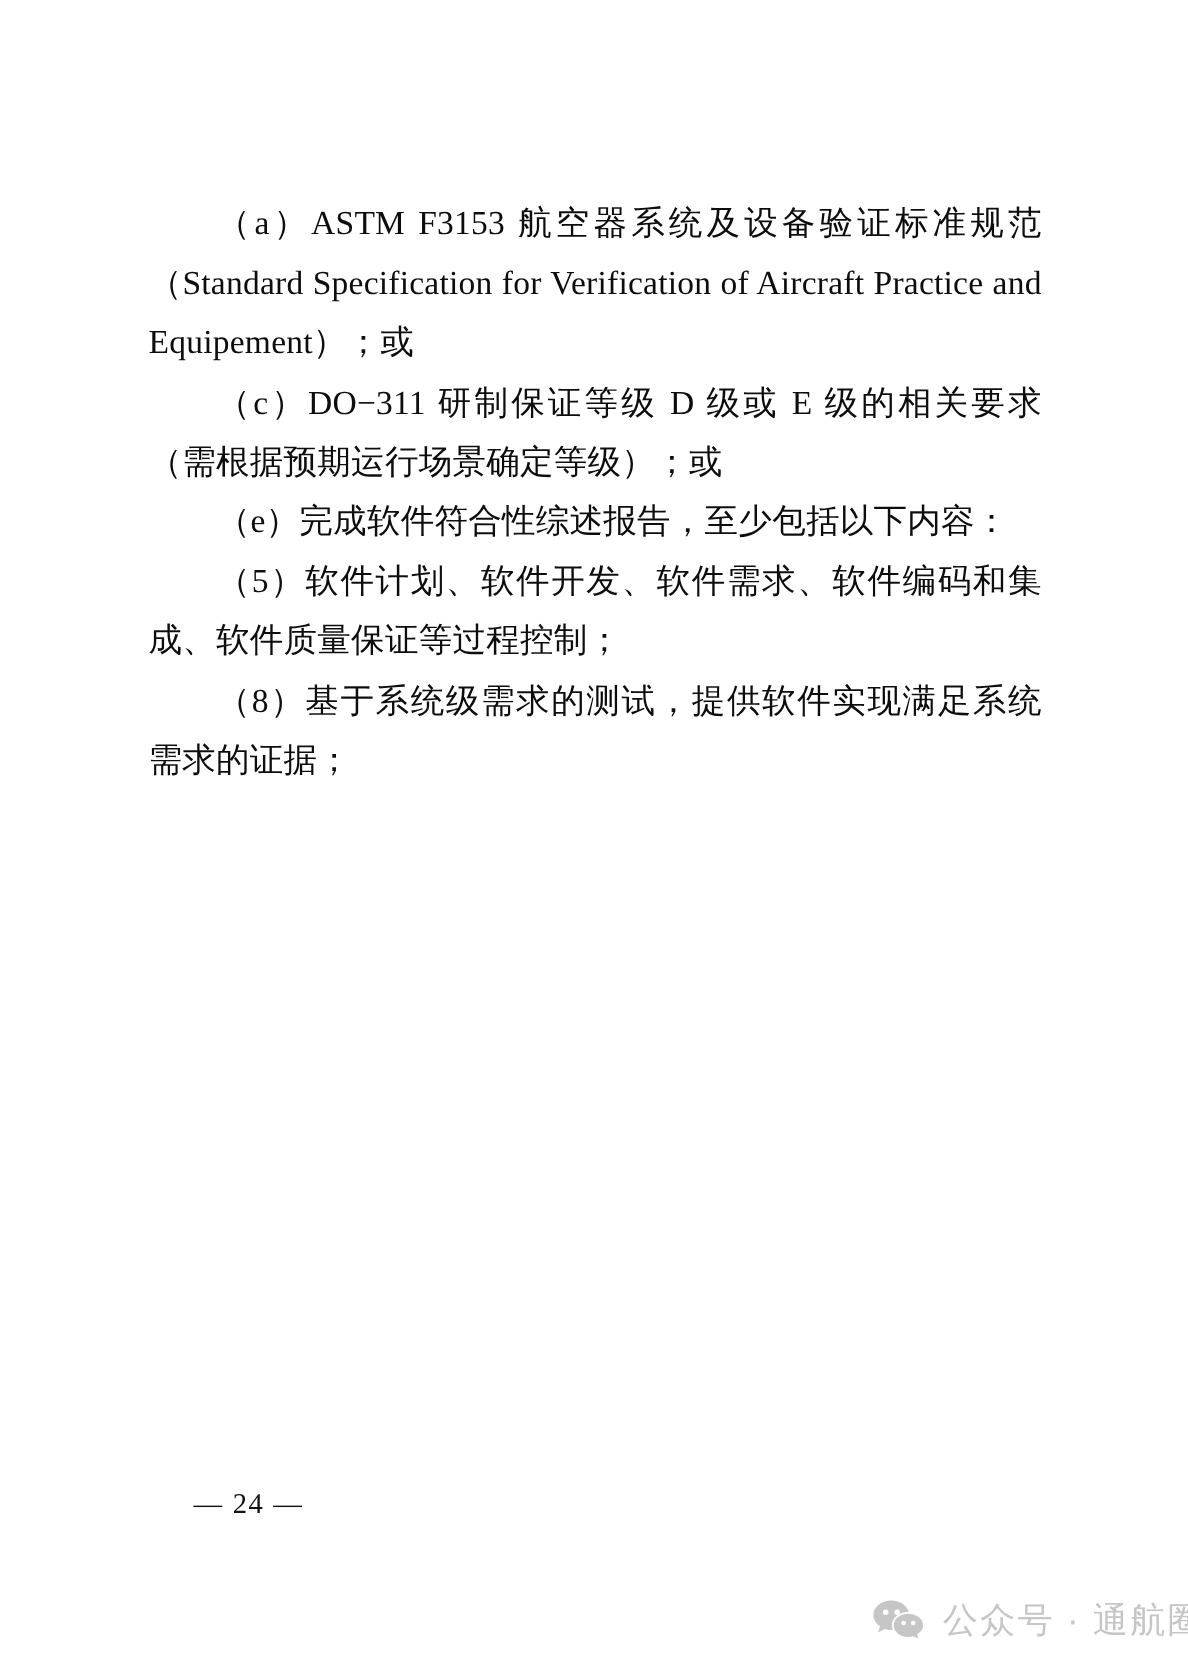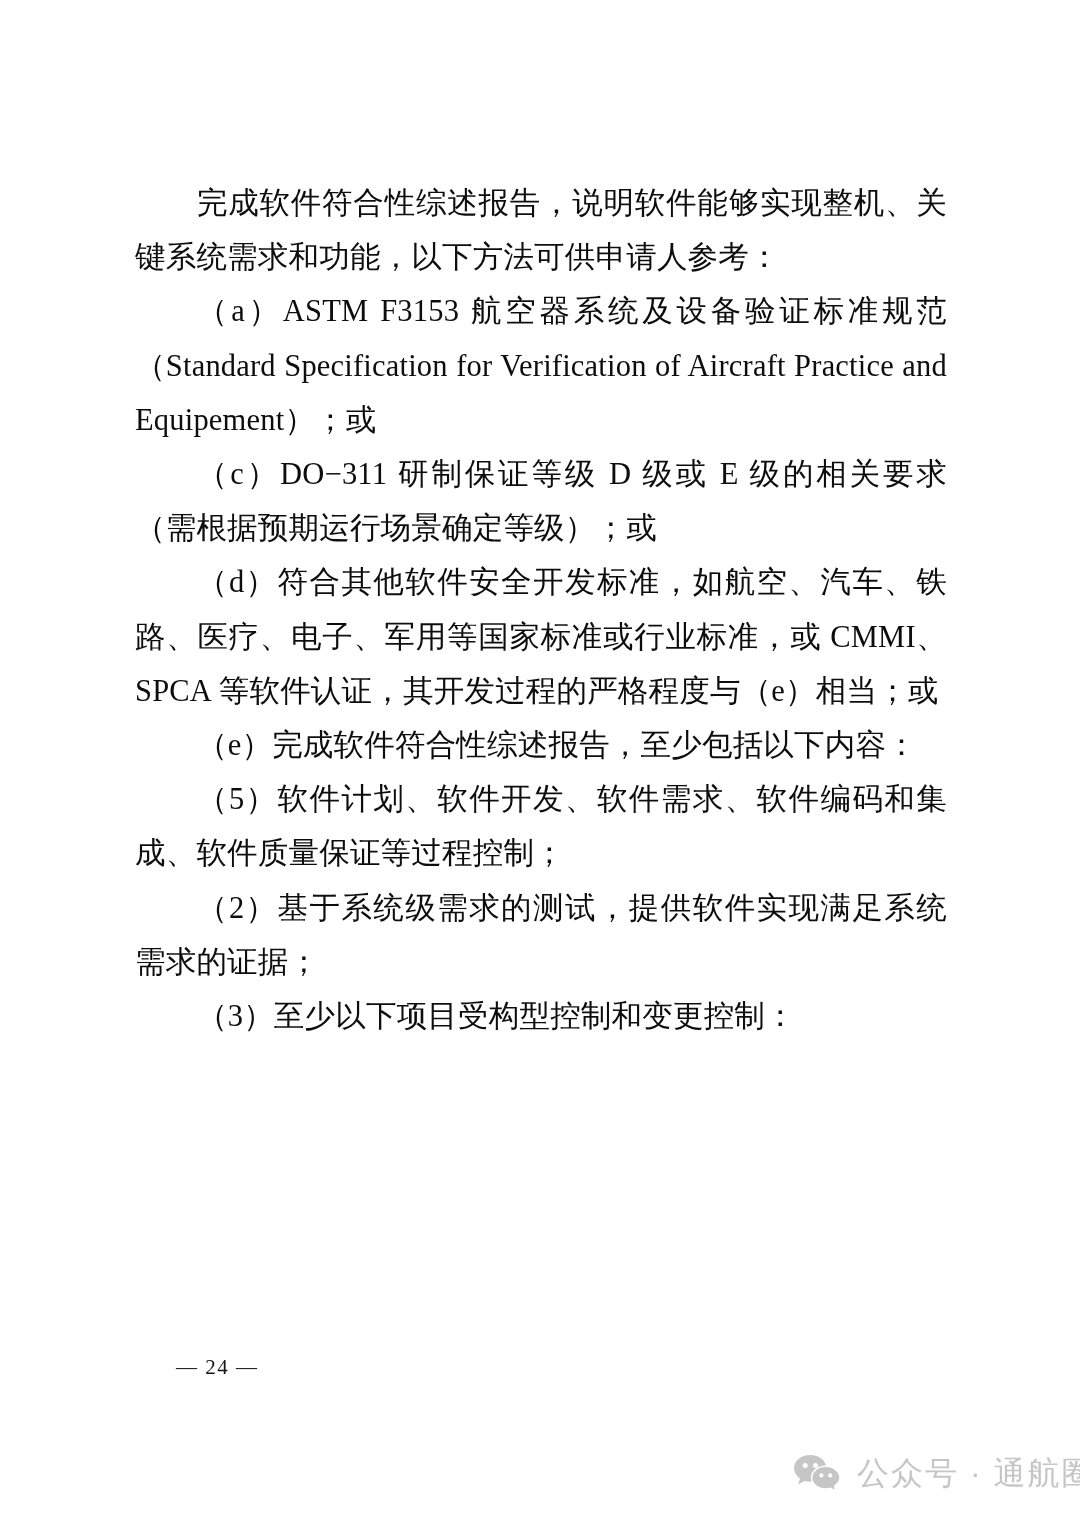--- a/index.html
+++ b/index.html
@@ -42,21 +42,21 @@
   
   .para.indent {
     text-indent: 62px;
   }
 
   
   #page-number {
     position: absolute;
     left: 176px;
     top: 1350px;
-    font-size: 21px;
+    font-size: 26px;
     line-height: 34px;
     letter-spacing: 1.5px;
     color: #141414;
     white-space: nowrap;
   }
 
   
   #watermark {
     position: absolute;
     left: 793px;
@@ -83,36 +83,33 @@
     white-space: nowrap;
   }
 </style>
 </head>
 <body>
 
 <div id="page">
 
   <div id="body-text">
 
-    <p class="para indent">完成软件符合性综述报告，说明软件能够实现整机、关键系统需求和功能，以下方法可供申请人参考：</p>
 
     <p class="para indent">（a）ASTM F3153 航空器系统及设备验证标准规范（Standard Specification for Verification of Aircraft Practice and Equipement）；或</p>
 
 
     <p class="para indent">（c）DO−311 研制保证等级 D 级或 E 级的相关要求（需根据预期运行场景确定等级）；或</p>
 
-    <p class="para indent">（d）符合其他软件安全开发标准，如航空、汽车、铁路、医疗、电子、军用等国家标准或行业标准，或 CMMI、SPCA 等软件认证，其开发过程的严格程度与（e）相当；或</p>
 
     <p class="para indent">（e）完成软件符合性综述报告，至少包括以下内容：</p>
 
     <p class="para indent">（5）软件计划、软件开发、软件需求、软件编码和集成、软件质量保证等过程控制；</p>
 
-    <p class="para indent">（2）基于系统级需求的测试，提供软件实现满足系统需求的证据；</p>
+    <p class="para indent">（8）基于系统级需求的测试，提供软件实现满足系统需求的证据；</p>
 
-    <p class="para indent">（3）至少以下项目受构型控制和变更控制：</p>
 
   </div>
 
   <div id="page-number">— 24 —</div>
 
   <div id="watermark">
     <div class="wm-icon">
       <svg viewBox="0 0 50 42" width="50" height="42" aria-hidden="true">
 
         <path d="M17.2 3.0 C8.0 3.0 1.0 9.0 1.0 16.1 C1.0 20.2 3.3 23.9 7.0 26.4

